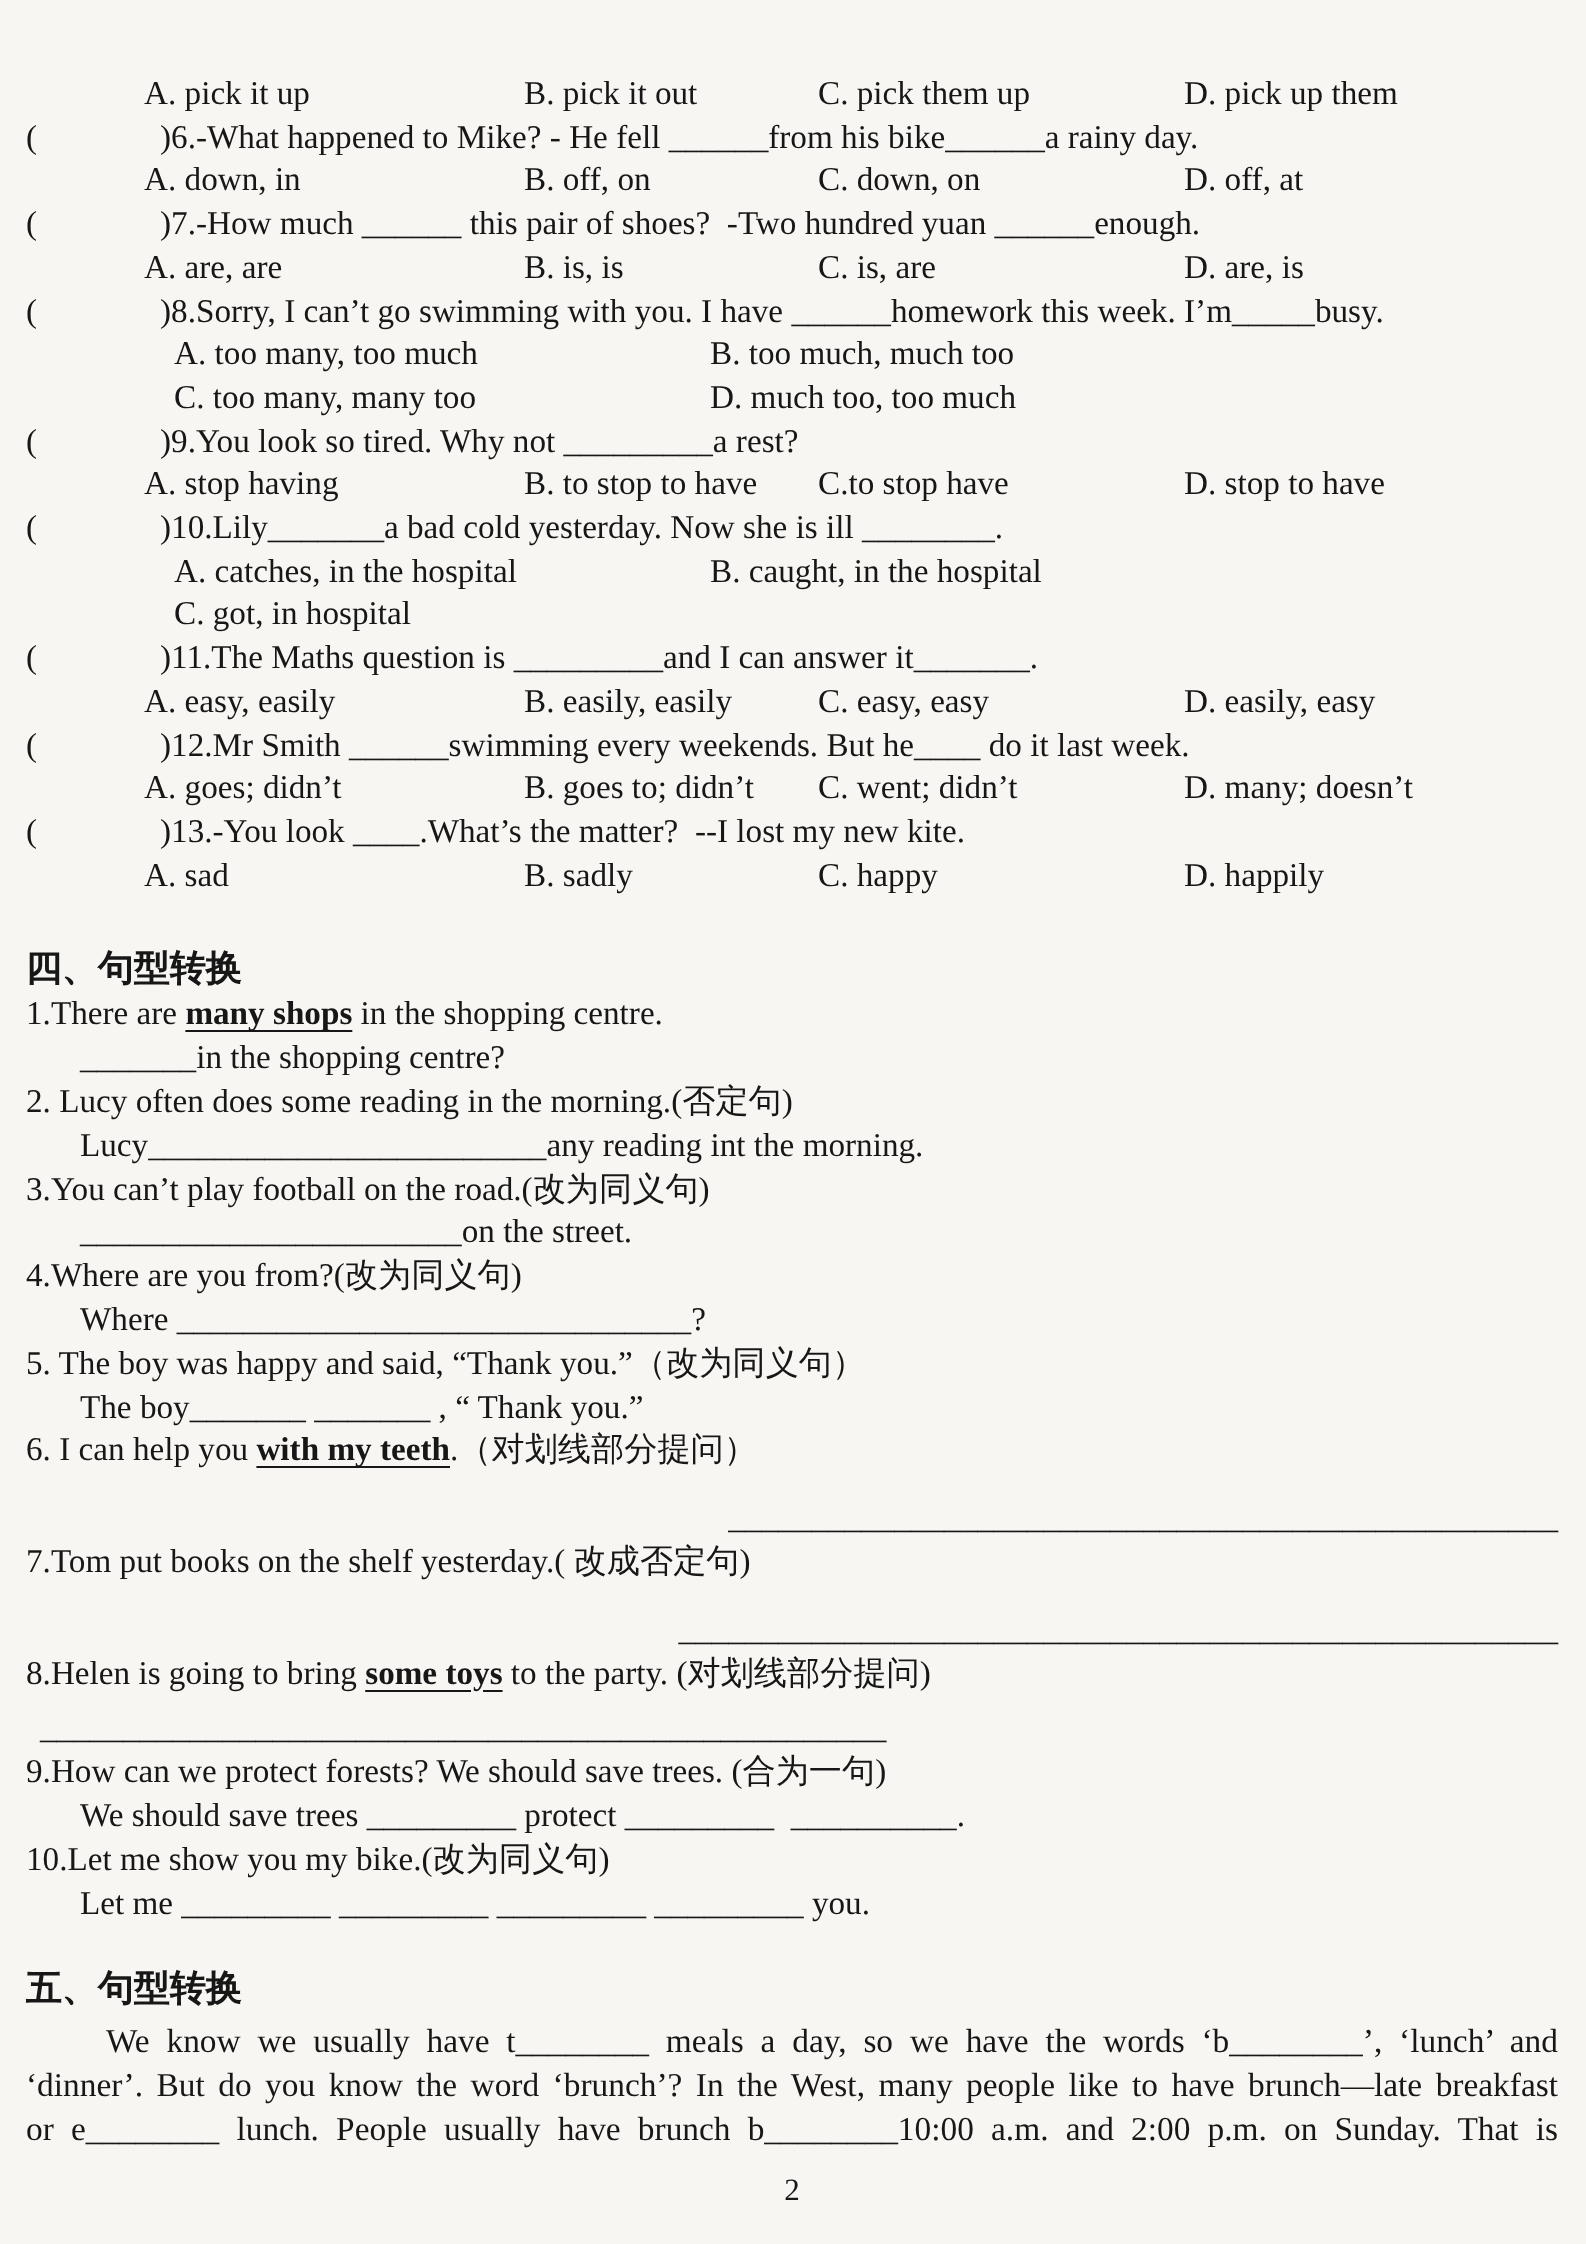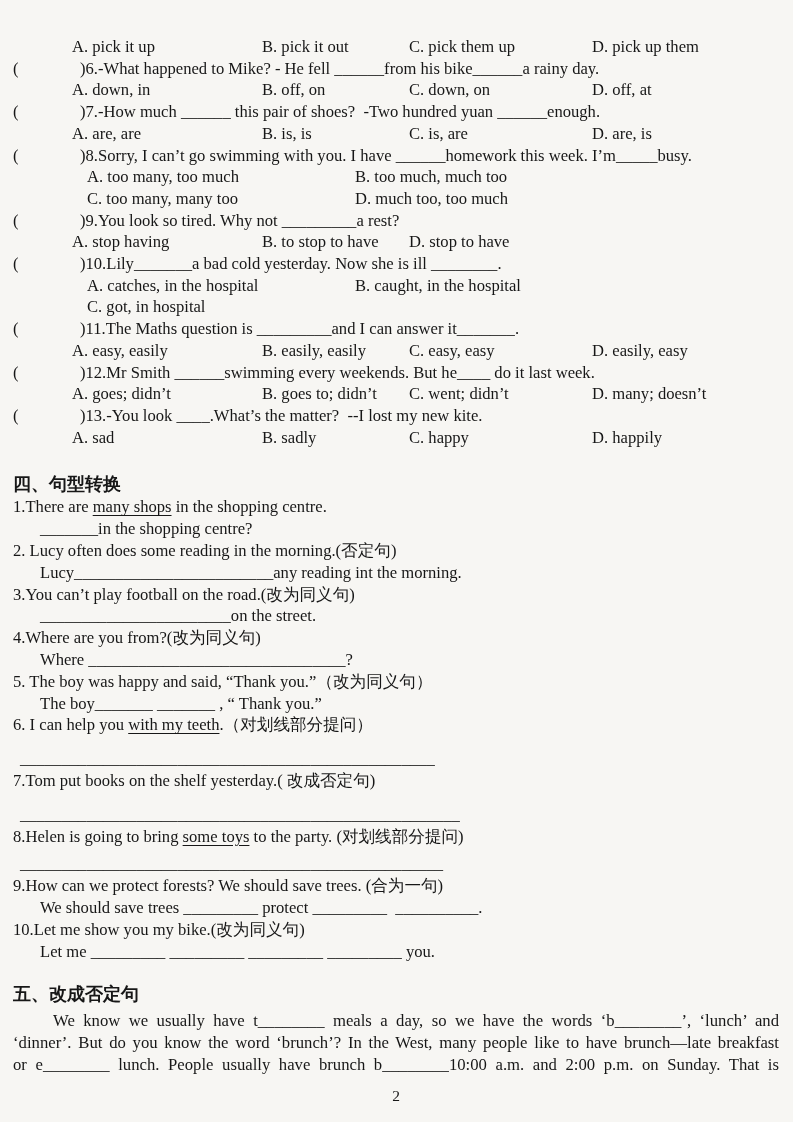--- a/index.html
+++ b/index.html
@@ -20,23 +20,23 @@
 
   
   .sec-head{font-size:18px;font-weight:700;line-height:24px;}
   .head4{margin-top:24px;}
   .head5{margin-top:20px;}
 
   
   .s4 .line{line-height:21.8px;font-size:16.6px;white-space:pre;}
   .ind{padding-left:27px;}
   .rule{line-height:14px;padding-left:7px;}
-  .rule.m12{margin-top:12px;}
+  .rule.m12{margin-top:12px;text-align:right;}
   .rule.m6{margin-top:6px;}
-  .u{text-decoration:underline;text-underline-offset:3px;}
+  .u{text-decoration:underline;text-underline-offset:3px;font-weight:bold;}
 
   
   .s5 .pl{font-size:16.7px;line-height:22px;text-align:justify;text-align-last:justify;}
   .s5{margin-top:4px;}
   .pl.first{padding-left:40px;}
 
   .pagenum{text-align:center;margin-top:10px;font-size:15.5px;line-height:20px;}
 </style>
 </head>
 <body>
@@ -75,20 +75,21 @@
     </div>
     <div class="line opts2">
       <span>C. too many, many too</span>
       <span>D. much too, too much</span>
     </div>
 
     <div class="line q"><span class="br">(</span><span>)9.You look so tired. Why not _________a rest?</span></div>
     <div class="line opts4">
       <span>A. stop having</span>
       <span>B. to stop to have</span>
+      <span>C.to stop have</span>
       <span>D. stop to have</span>
     </div>
 
     <div class="line q"><span class="br">(</span><span>)10.Lily_______a bad cold yesterday. Now she is ill ________.</span></div>
     <div class="line opts2">
       <span>A. catches, in the hospital</span>
       <span>B. caught, in the hospital</span>
     </div>
     <div class="line opts2">
       <span>C. got, in hospital</span>
@@ -136,21 +137,21 @@
     <div class="line">7.Tom put books on the shelf yesterday.( 改成否定句)</div>
     <div class="line rule m12">_____________________________________________________</div>
     <div class="line"><span>8.Helen is going to bring </span><span class="u">some toys</span><span> to the party. (对划线部分提问)</span></div>
     <div class="line rule m6">___________________________________________________</div>
     <div class="line">9.How can we protect forests? We should save trees. (合为一句)</div>
     <div class="line ind">We should save trees _________ protect _________  __________.</div>
     <div class="line">10.Let me show you my bike.(改为同义句)</div>
     <div class="line ind">Let me _________ _________ _________ _________ you.</div>
   </div>
 
-  <div class="sec-head head5">五、改成否定句</div>
+  <div class="sec-head head5">五、句型转换</div>
   <div class="s5">
     <div class="pl first">We know we usually have t________ meals a day, so we have the words ‘b________’, ‘lunch’ and</div>
     <div class="pl">‘dinner’. But do you know the word ‘brunch’? In the West, many people like to have brunch—late breakfast</div>
     <div class="pl">or  e________ lunch. People usually have brunch b________10:00 a.m. and 2:00 p.m. on Sunday. That is</div>
   </div>
 
   <div class="pagenum">2</div>
 </div>
 
 </body></html>

